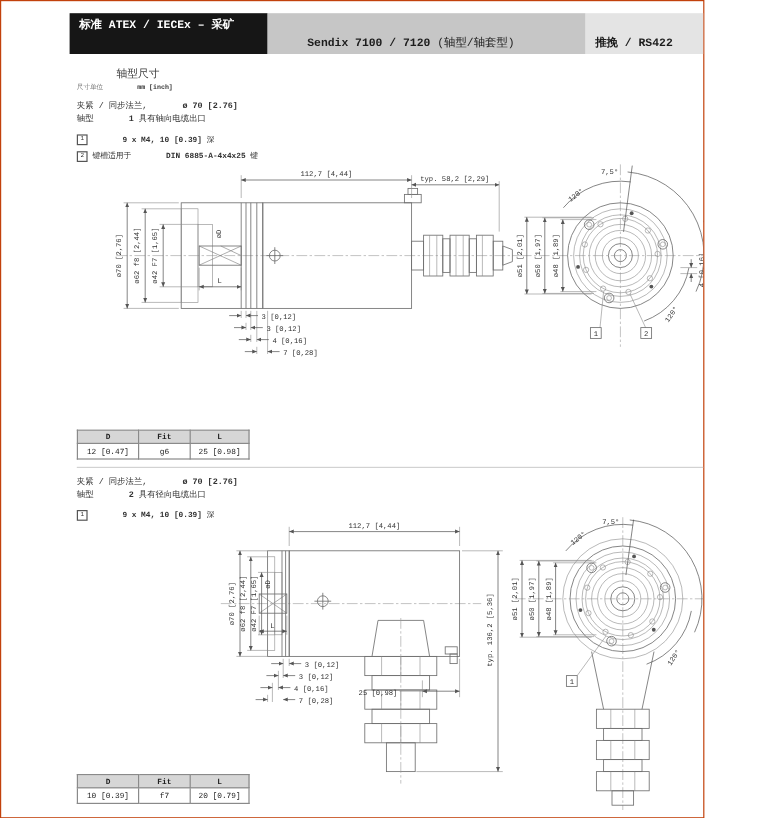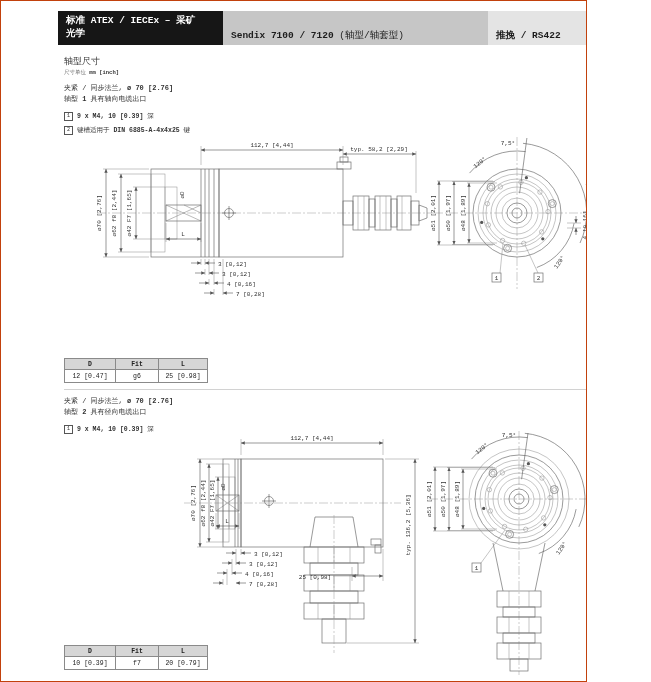--- a/index.html
+++ b/index.html
@@ -1,28 +1,28 @@
 <!DOCTYPE html>
 <html><head>
 <meta charset="utf-8">
 <style>
   html,body{margin:0;padding:0;background:#fff;}
   #page{position:relative;width:587px;height:682px;background:#fff;border:1px solid #c2410c;
         box-sizing:border-box;font-family:Liberation Mono, monospace;color:#333;overflow:hidden;}
-  .b{font-weight:bold;}
+  .b{font-weight:bold;margin-left:25px;}
   
   .hdr-black{position:absolute;left:57px;top:10px;width:165px;height:34px;background:#161616;color:#fff;
              font-size:9.5px;font-weight:bold;padding:3px 0 0 8px;box-sizing:border-box;line-height:13px;}
   .hdr-mid{position:absolute;left:222px;top:10px;width:265px;height:34px;background:#c6c6c6;color:#1c1c1c;
            font-size:9.5px;padding:0 0 3px 8px;box-sizing:border-box;display:flex;align-items:flex-end;}
   .hdr-right{position:absolute;left:487px;top:10px;width:157px;height:34px;background:#e4e4e4;color:#1c1c1c;
              font-size:9.5px;font-weight:bold;padding:0 0 3px 8px;box-sizing:border-box;display:flex;align-items:flex-end;text-align:right;}
   
   .t{position:absolute;left:63px;white-space:nowrap;}
-  .title{top:54px;font-size:9px;color:#3c3c3c;}
+  .title{top:54px;font-size:9px;color:#3c3c3c;margin-left:33px;}
   .units{top:68px;font-size:5.5px;color:#777;}
   .units .b{color:#333;}
   .l1a{top:82px;font-size:7px;}
   .l1b{top:93px;font-size:7px;}
   .n1{top:111px;font-size:6.5px;}
   .n2{top:125px;font-size:6.5px;}
   .l2a{top:395px;font-size:7px;}
   .l2b{top:406px;font-size:7px;}
   .n3{top:424px;font-size:6.5px;}
   .mk{display:inline-block;width:7px;height:7px;border:1px solid #555;font-size:5px;line-height:7px;
@@ -42,21 +42,20 @@
   .dt{font-size:6px;fill:#333;}
   .hatch{stroke:#777;stroke-width:.5;}
 </style>
 </head>
 <body>
 
 <div id="page">
 
   <div class="hdr-black">
     <div>标准 ATEX / IECEx – 采矿</div>
-    <div>光学</div>
   </div>
   <div class="hdr-mid">
     <span><span class="b">Sendix 7100 / 7120</span><span> (轴型/轴套型)</span></span>
   </div>
   <div class="hdr-right">
     <span>推挽 / RS422</span>
   </div>
 
   <div class="t title">轴型尺寸</div>
   <div class="t units">

